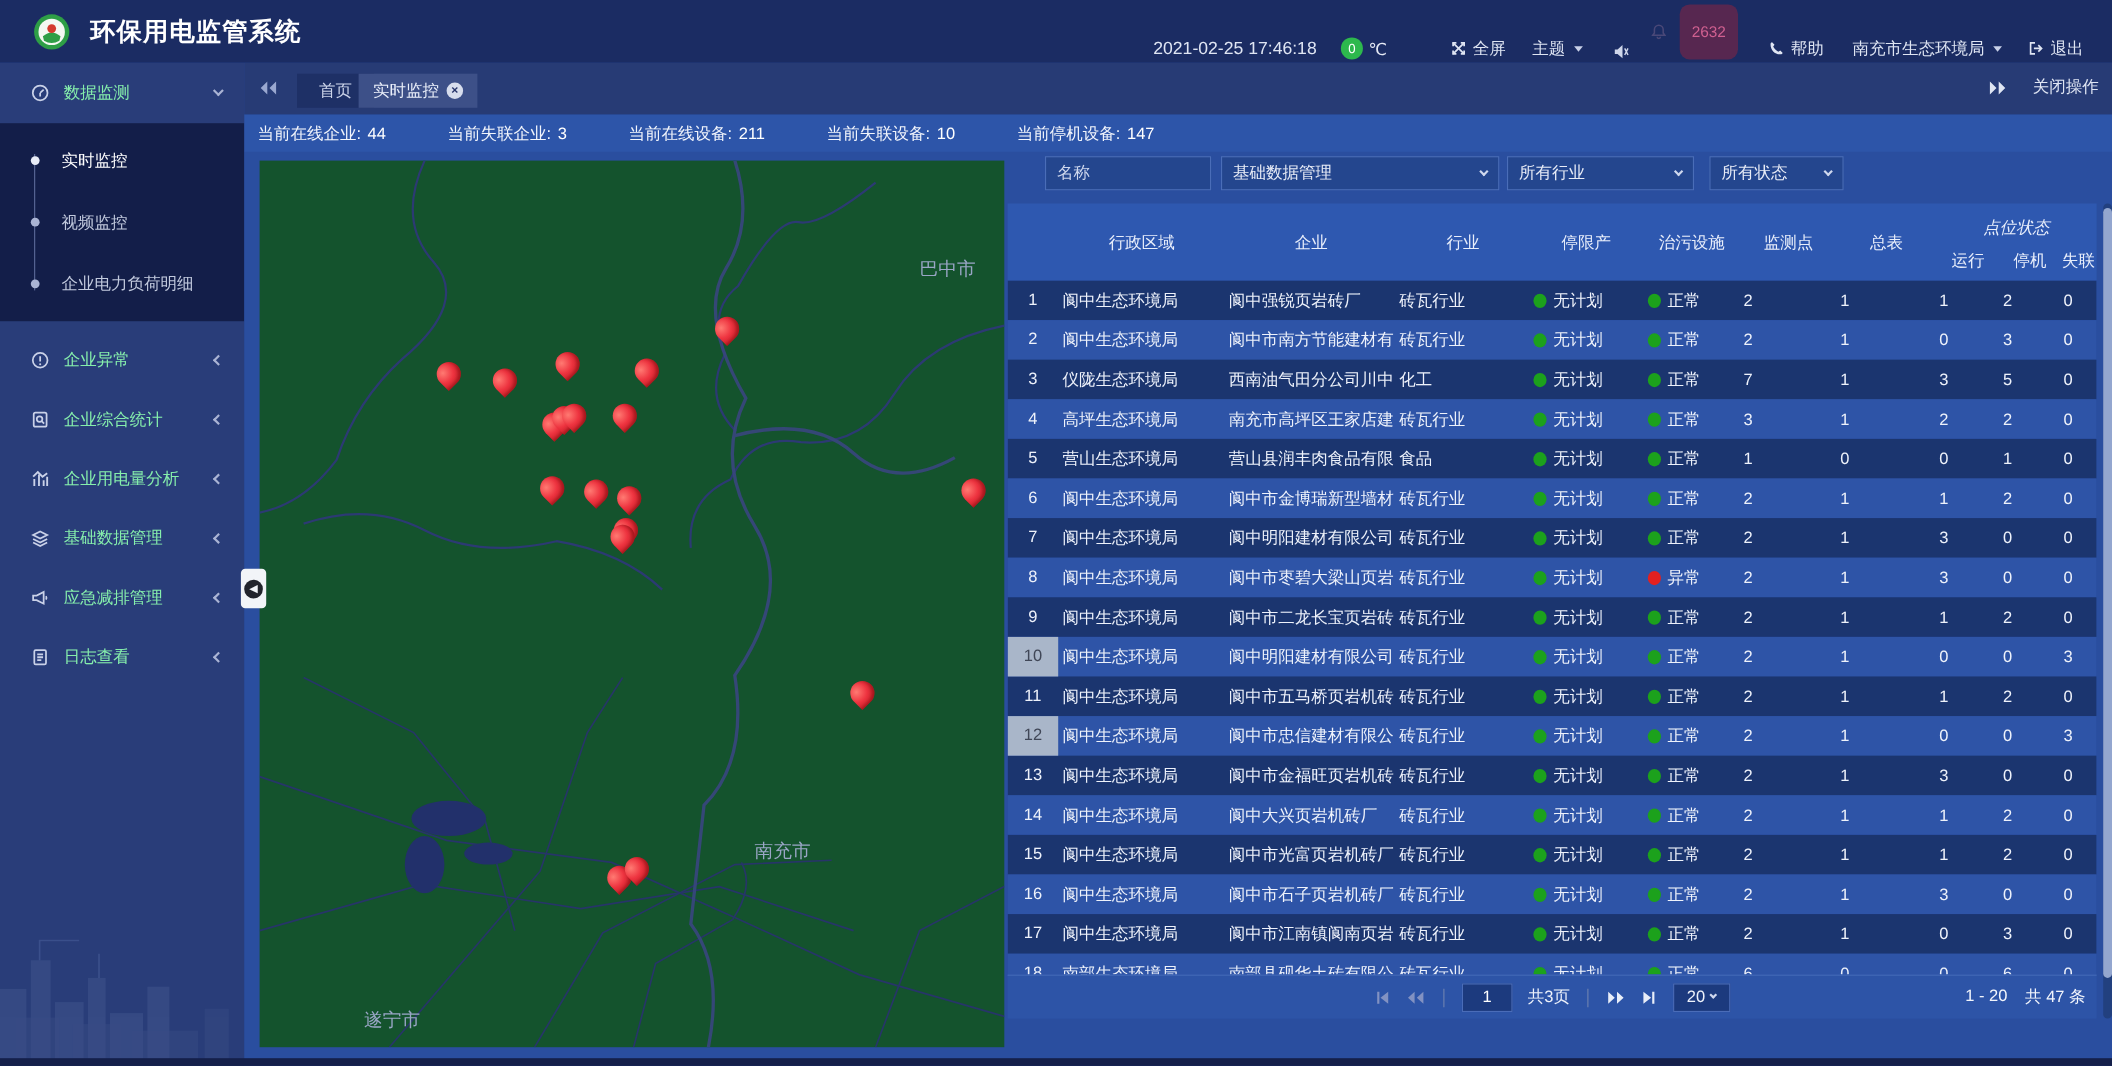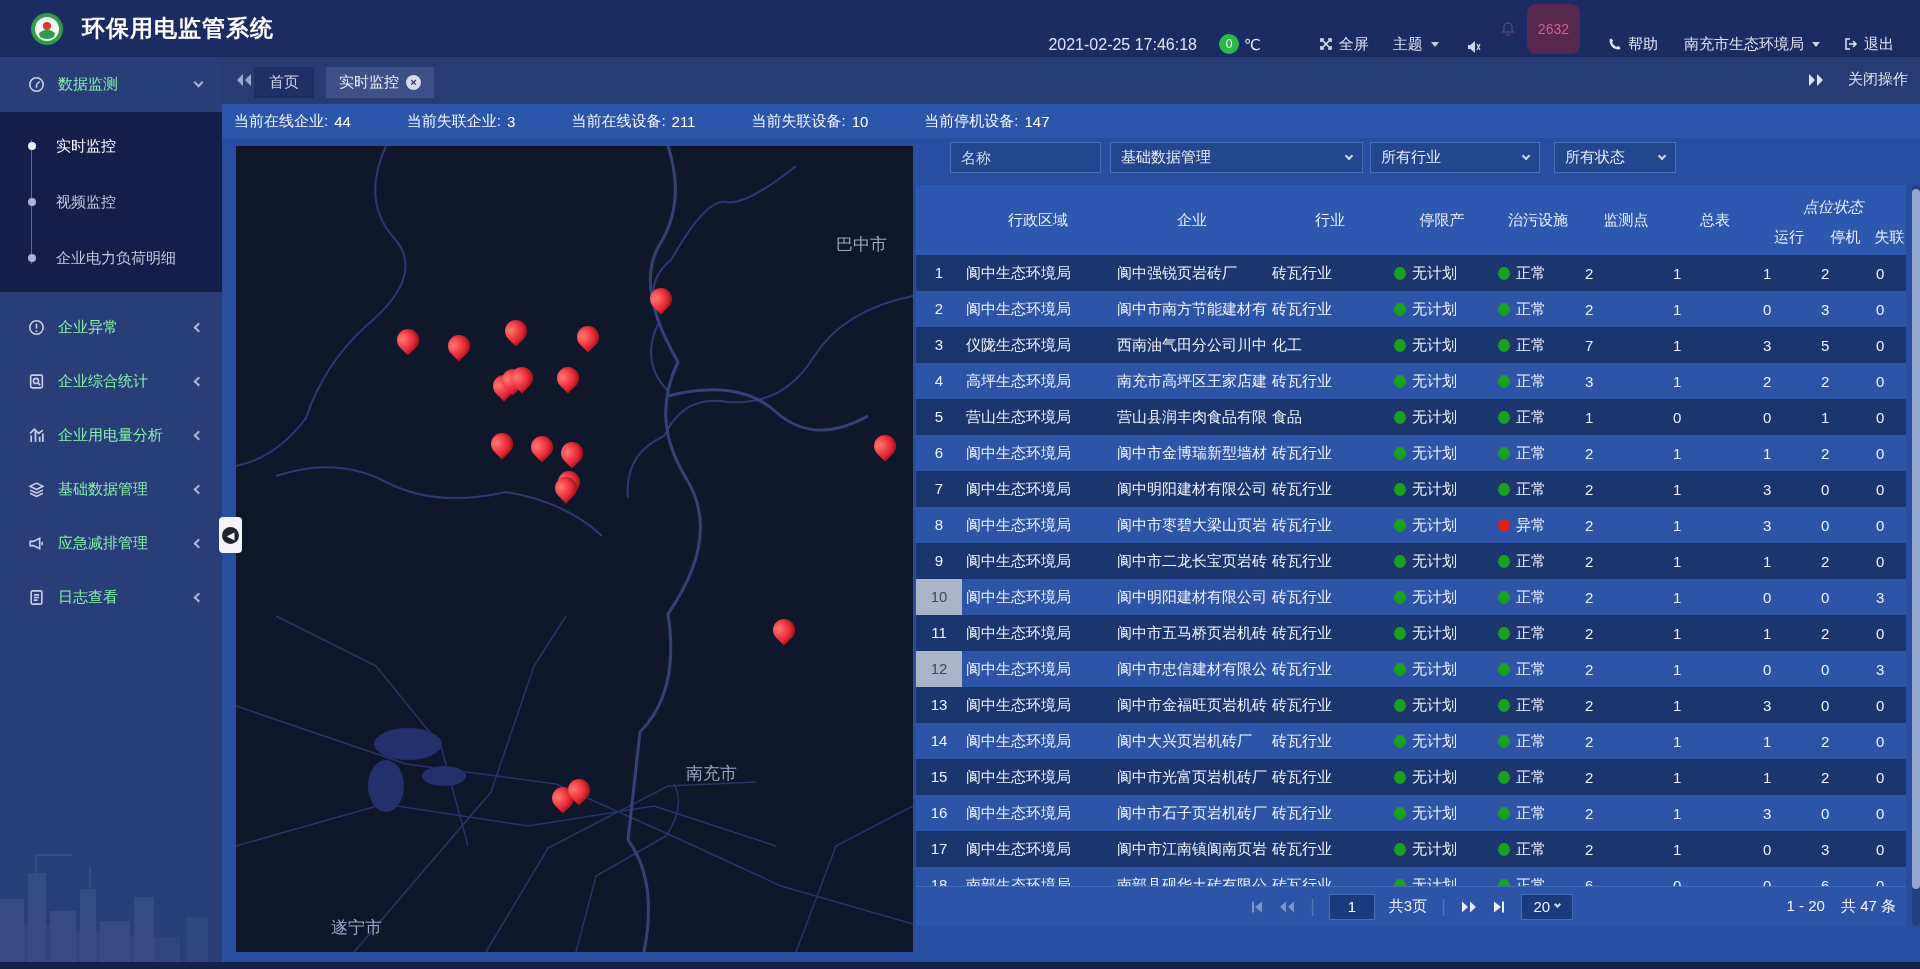--- a/index.html
+++ b/index.html
@@ -39,38 +39,38 @@
   .sub-item.active{color:#ffffff;}
   .sub-item.active .dot-b{background:#e8ecf7;}
   .menu-below{margin-top:8px;}
   .skyline{position:absolute;left:0;bottom:6px;width:222px;opacity:.55;}
 
   
   .tabbar{position:absolute;left:222px;right:0;top:57px;height:47px;background:#273b75;z-index:4;}
   .tab-collapse{position:absolute;left:13px;top:15px;color:#9aa8d0;cursor:pointer;}
   .tab{position:absolute;top:10px;height:31px;display:flex;align-items:center;justify-content:center;
        font-size:15px;cursor:pointer;}
-  .tab.home{left:32px;width:60px;background:#1e3066;color:#cdd5ea;}
+  .tab.home{left:48px;width:70px;background:#1e3066;color:#cdd5ea;}
   .tab.active{left:104px;width:108px;background:#3d5088;color:#eaeffa;gap:7px;}
   .tab-close{width:15px;height:15px;border-radius:50%;background:#d7dded;color:#27346a;font-size:11px;line-height:15px;
              text-align:center;font-weight:bold;cursor:pointer;}
   .tab-expand{position:absolute;right:95px;top:15px;color:#dfe5f3;cursor:pointer;}
   .close-ops{position:absolute;right:12px;top:13px;color:#dfe5f3;font-size:15px;cursor:pointer;}
 
   
   .statsbar{position:absolute;left:222px;right:0;top:104px;height:34px;background:#2d55a9;
             display:flex;align-items:center;gap:56px;padding-left:12px;z-index:3;}
   .stat{display:flex;align-items:center;gap:6px;font-size:15px;color:#f2f5fc;}
   .stat .v{color:#ffffff;}
 
   
   .main{position:absolute;left:222px;right:0;top:138px;bottom:0;background:#2a4e9f;}
 
   
-  .map{position:absolute;left:14px;top:8px;width:677px;height:806px;background:#0f172a;overflow:hidden;}
+  .map{position:absolute;left:14px;top:8px;width:677px;height:806px;background:#14532d;overflow:hidden;}
   .map svg.geo{position:absolute;left:0;top:0;}
   .city-label{position:absolute;color:#9aa6c6;font-size:17px;z-index:2;white-space:nowrap;}
   .pin{position:absolute;width:22px;height:22px;margin-left:-11px;margin-top:-27px;z-index:3;
        background:radial-gradient(circle at 35% 30%, #ff7a72 0%, #ee3440 45%, #b8141c 100%);
        border-radius:50% 50% 50% 0;transform:rotate(-45deg);
        box-shadow:inset -2px -2px 3px rgba(90,0,0,.35);}
   .handle{position:absolute;left:-3px;top:379px;width:23px;height:36px;background:#f2f4f8;border-radius:4px;
           display:flex;align-items:center;justify-content:center;z-index:5;cursor:pointer;}
   .handle .hc{width:17px;height:17px;border-radius:50%;background:#22242c;color:#f2f4f8;font-size:10px;
               display:flex;align-items:center;justify-content:center;}

